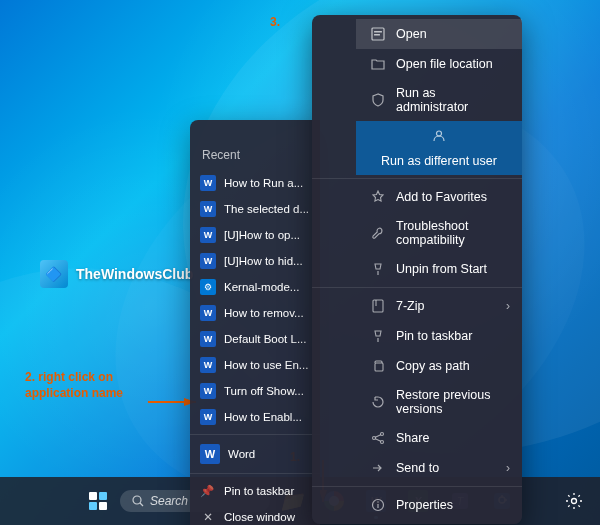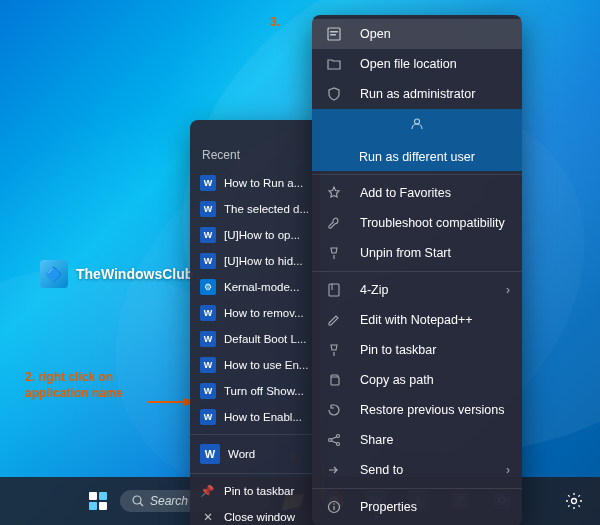--- a/index.html
+++ b/index.html
@@ -245,26 +245,27 @@
       width: 210px;
       background: rgba(40, 40, 55, 0.97);
       border-radius: 8px;
       z-index: 40;
       padding: 4px 0;
       box-shadow: 0 8px 30px rgba(0,0,0,0.5);
     }
     .ctx-item {
       display: flex;
       align-items: center;
-      gap: 18px;
+      gap: 10px;
       padding: 7px 14px;
       cursor: pointer;
       color: white;
       font-size: 12.5px;
       position: relative;
+      margin-left: 44px;
     }
     .ctx-item:hover, .ctx-item.highlighted {
       background: rgba(255,255,255,0.12);
     }
     .ctx-item.selected-item {
       background: rgba(0, 120, 212, 0.6);
       flex-direction: column;
     }
     .ctx-icon {
       width: 16px;
@@ -520,30 +521,22 @@
     <span>Unpin from Start</span>
   </div>
   <div class="ctx-divider"></div>
   <div class="ctx-item">
     <div class="ctx-icon">
       <svg width="14" height="14" viewBox="0 0 14 14" fill="none">
         <rect x="2" y="1" width="10" height="12" rx="1" stroke="rgba(255,255,255,0.7)" stroke-width="1.1" fill="none"></rect>
         <line x1="5" y1="1" x2="5" y2="7" stroke="rgba(255,255,255,0.7)" stroke-width="1.1"></line>
       </svg>
     </div>
-    <span>4-Zip</span>
+    <span>7-Zip</span>
     <span class="ctx-arrow">›</span>
-  </div>
-  <div class="ctx-item">
-    <div class="ctx-icon">
-      <svg width="14" height="14" viewBox="0 0 14 14" fill="none">
-        <path d="M2 10L9 3l2 2-7 7H2v-2z" stroke="rgba(255,255,255,0.7)" stroke-width="1.1" fill="none"></path>
-      </svg>
-    </div>
-    <span>Edit with Notepad++</span>
   </div>
   <div class="ctx-item">
     <div class="ctx-icon">
       <svg width="14" height="14" viewBox="0 0 14 14" fill="none">
         <line x1="7" y1="9" x2="7" y2="13" stroke="rgba(255,255,255,0.7)" stroke-width="1.2"></line>
         <path d="M4 2h6l-1 5H5L4 2z" stroke="rgba(255,255,255,0.7)" stroke-width="1.1" fill="none"></path>
       </svg>
     </div>
     <span>Pin to taskbar</span>
   </div>

